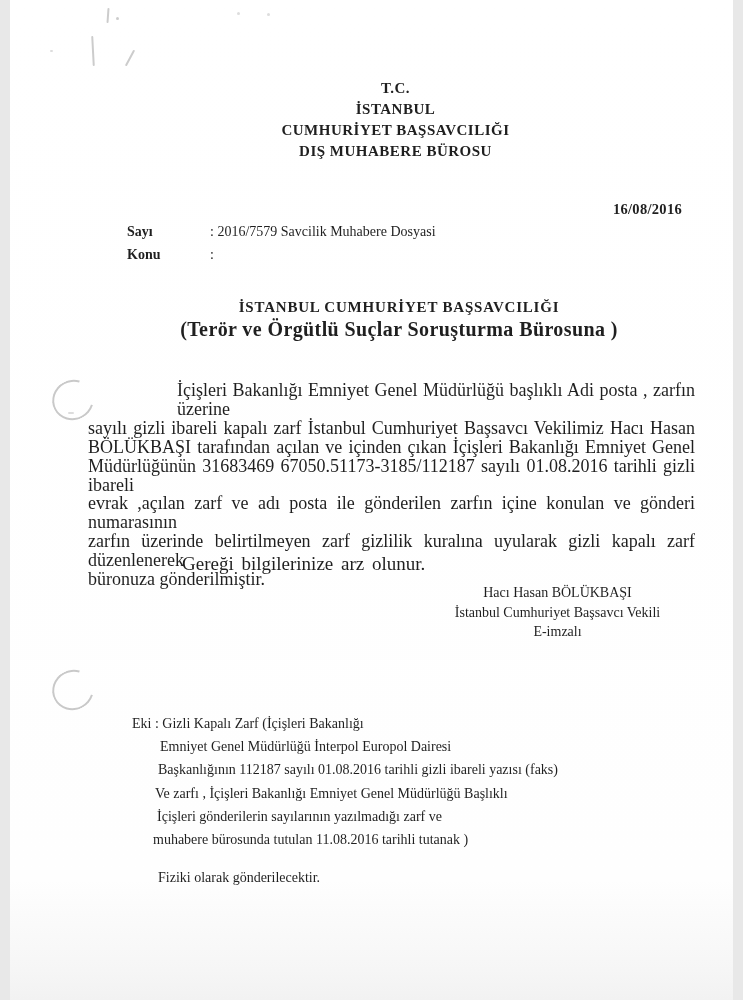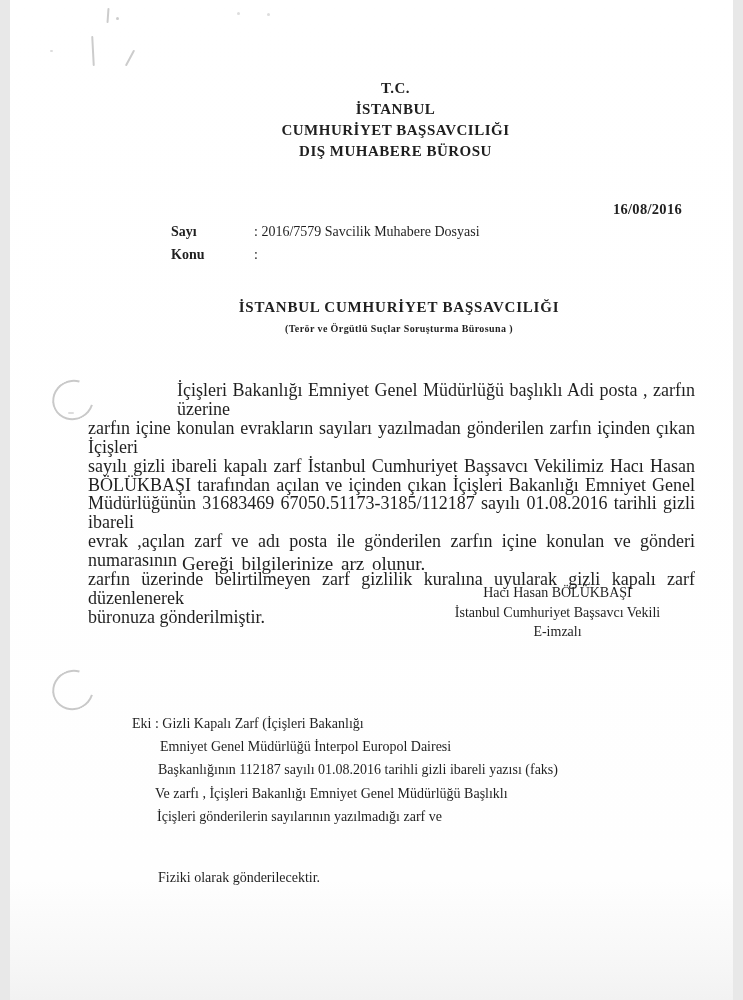--- a/index.html
+++ b/index.html
@@ -19,29 +19,29 @@
     font-size:15px;line-height:21px;letter-spacing:0.5px;
   }
   
   .doc-date{
     position:absolute;top:201px;right:51px;
     font-weight:bold;font-size:14.5px;letter-spacing:0.3px;
   }
   
   .refblock{position:absolute;top:220px;left:117px;font-size:14px;line-height:23px;}
   .refrow{display:flex;}
-  .reflabel{font-weight:bold;width:83px;margin-left:44px;}
+  .reflabel{font-weight:bold;width:83px;}
   .refvalue{font-weight:normal;}
   
   .recipient{
     position:absolute;top:297px;left:55px;right:0;
     text-align:center;font-weight:bold;
   }
   .recipient .r1{font-size:15px;letter-spacing:0.8px;line-height:21px;}
-  .recipient .r2{font-size:10px;letter-spacing:0.4px;line-height:22px;}
+  .recipient .r2{font-size:20px;letter-spacing:0.4px;line-height:22px;}
   
   .body-par{
     position:absolute;top:381px;left:78px;width:607px;
     font-size:18px;line-height:18.9px;
   }
   .bline{text-align:justify;text-align-last:justify;white-space:normal;}
   .bline.first{padding-left:89px;}
   .bline.last{text-align:left;text-align-last:left;}
   .closing{
     position:absolute;top:553px;left:172px;
@@ -120,21 +120,20 @@
     </div>
   </div>
 
   <div class="recipient">
     <div class="r1">İSTANBUL CUMHURİYET BAŞSAVCILIĞI</div>
     <div class="r2">(Terör ve Örgütlü Suçlar Soruşturma Bürosuna )</div>
   </div>
 
   <div class="body-par">
     <div class="bline first">İçişleri Bakanlığı Emniyet Genel Müdürlüğü başlıklı Adi posta , zarfın üzerine</div>
-    <div class="bline">zarfın içine konulan evrakların sayıları yazılmadan gönderilen zarfın içinden çıkan İçişleri</div>
     <div class="bline">sayılı gizli ibareli kapalı zarf İstanbul Cumhuriyet Başsavcı Vekilimiz Hacı Hasan</div>
     <div class="bline">BÖLÜKBAŞI tarafından açılan ve içinden çıkan İçişleri Bakanlığı Emniyet Genel</div>
     <div class="bline">Müdürlüğünün 31683469 67050.51173-3185/112187 sayılı 01.08.2016 tarihli gizli ibareli</div>
     <div class="bline">evrak ,açılan zarf ve adı posta ile gönderilen zarfın içine konulan ve gönderi numarasının</div>
     <div class="bline">zarfın üzerinde belirtilmeyen zarf gizlilik kuralına uyularak gizli kapalı zarf düzenlenerek</div>
     <div class="bline last">büronuza gönderilmiştir.</div>
   </div>
 
   <div class="closing">Gereği bilgilerinize arz olunur.</div>
 
@@ -143,17 +142,18 @@
     <div>İstanbul Cumhuriyet Başsavcı Vekili</div>
     <div>E-imzalı</div>
   </div>
 
   <div class="attachments">
     <div class="a1">Eki : Gizli Kapalı Zarf (İçişleri Bakanlığı</div>
     <div class="a2">Emniyet Genel Müdürlüğü İnterpol Europol Dairesi</div>
     <div class="a3">Başkanlığının 112187 sayılı 01.08.2016 tarihli gizli ibareli yazısı (faks)</div>
     <div class="a4">Ve zarfı , İçişleri Bakanlığı Emniyet Genel Müdürlüğü Başlıklı</div>
     <div class="a5">İçişleri gönderilerin sayılarının yazılmadığı zarf ve</div>
+    <div class="a6">muhabere bürosunda tutulan 11.08.2016 tarihli tutanak )</div>
   </div>
 
   <div class="delivery">Fiziki olarak gönderilecektir.</div>
 
 </div>
 
 </body></html>

